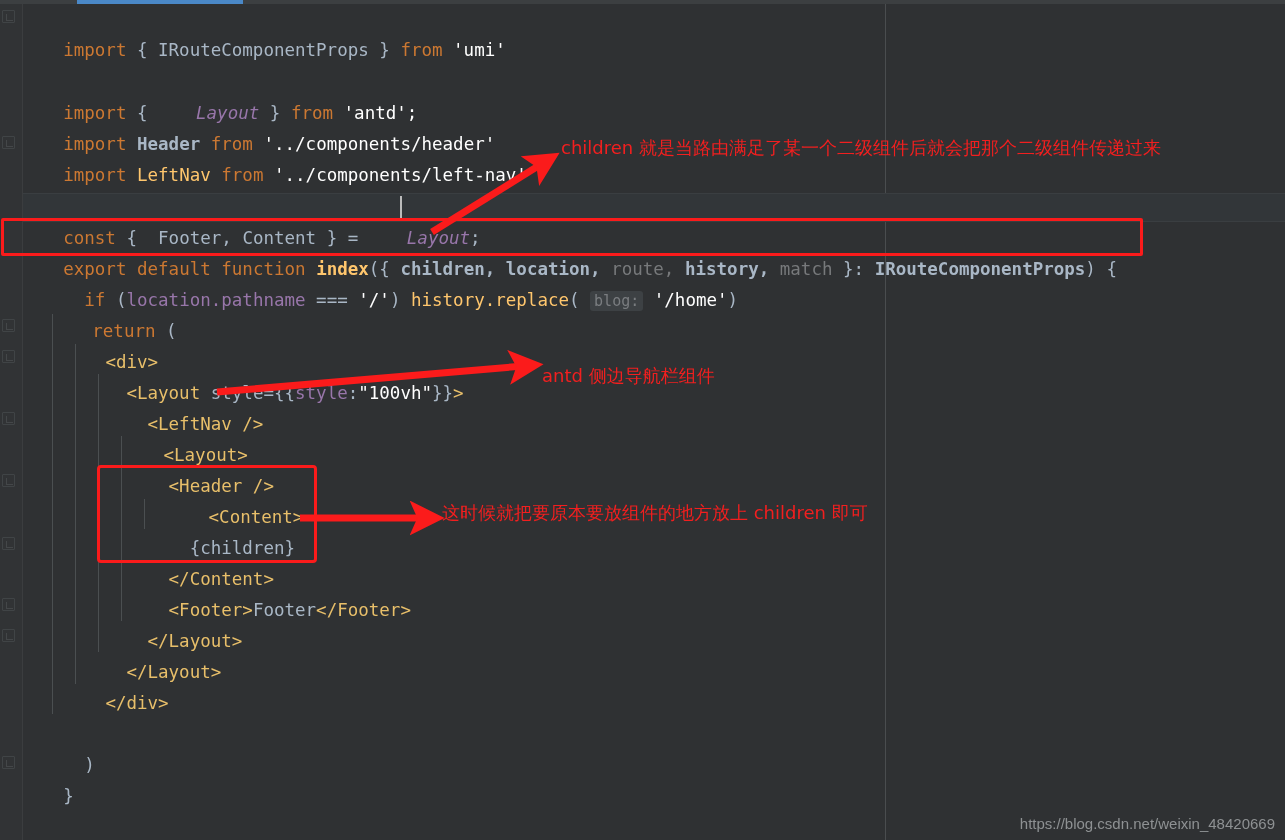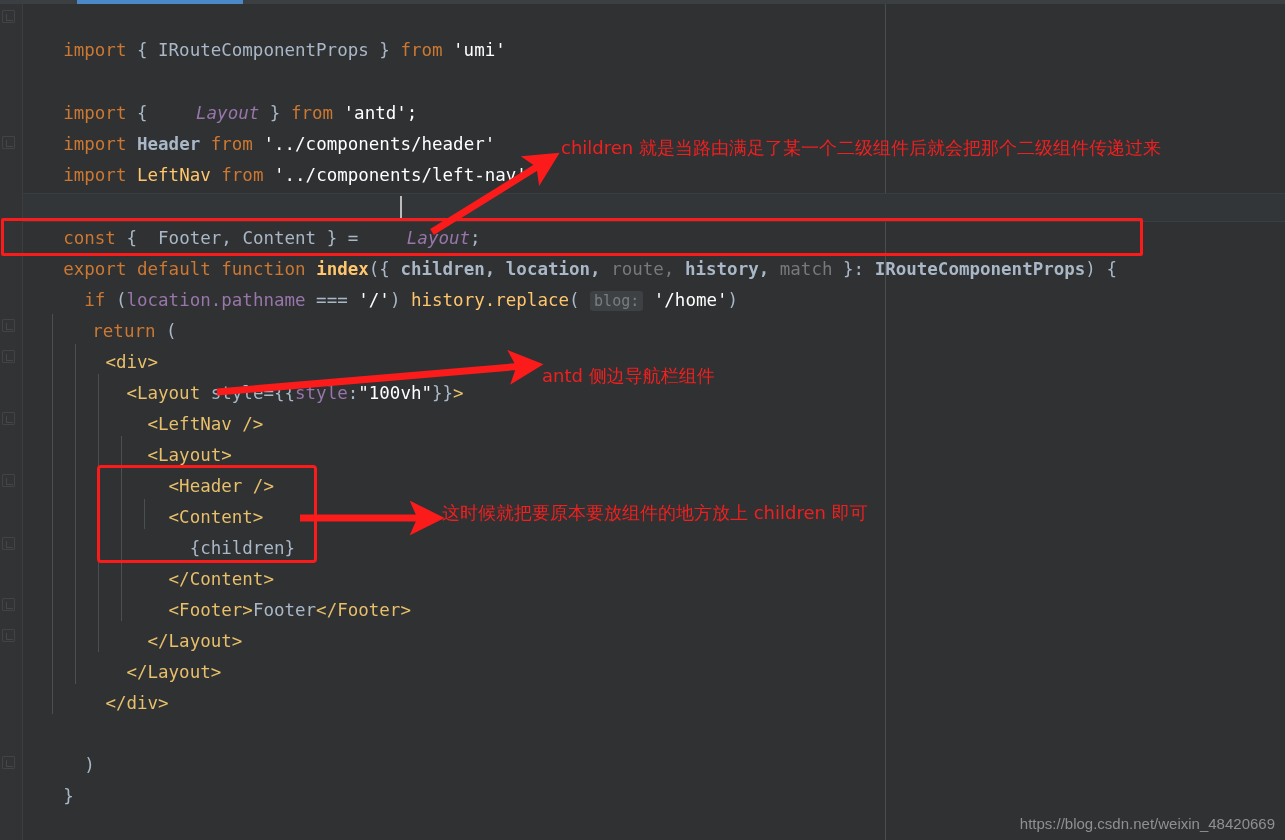--- a/index.html
+++ b/index.html
@@ -207,29 +207,29 @@
     </div>
 
     <div class="line" style="top:344px; left:0px;">
       <span class="brc">      </span><span class="tag">&lt;Layout</span><span class="brc"> style={{</span><span class="prop">style</span><span class="brc">:</span><span class="str">"100vh"</span><span class="brc">}}</span><span class="tag">&gt;</span>
     </div>
 
     <div class="line" style="top:375px; left:0px;">
       <span class="brc">        </span><span class="tag">&lt;LeftNav /&gt;</span>
     </div>
 
-    <div class="line" style="top:406px; left:0px;">
+    <div class="line" style="top:406px; left:0px;padding-left:16px;">
       <span class="brc">        </span><span class="tag">&lt;Layout&gt;</span>
     </div>
 
     <div class="line" style="top:437px; left:0px;">
       <span class="brc">          </span><span class="tag">&lt;Header /&gt;</span>
     </div>
 
-    <div class="line" style="top:468px; left:0px;">
+    <div class="line" style="top:468px; left:0px;padding-left:40px;">
       <span class="brc">          </span><span class="tag">&lt;Content&gt;</span>
     </div>
 
     <div class="line" style="top:499px; left:0px;">
       <span class="brc">            </span><span class="cls">{children}</span>
     </div>
 
     <div class="line" style="top:530px; left:0px;">
       <span class="brc">          </span><span class="tag">&lt;/Content&gt;</span>
     </div>

